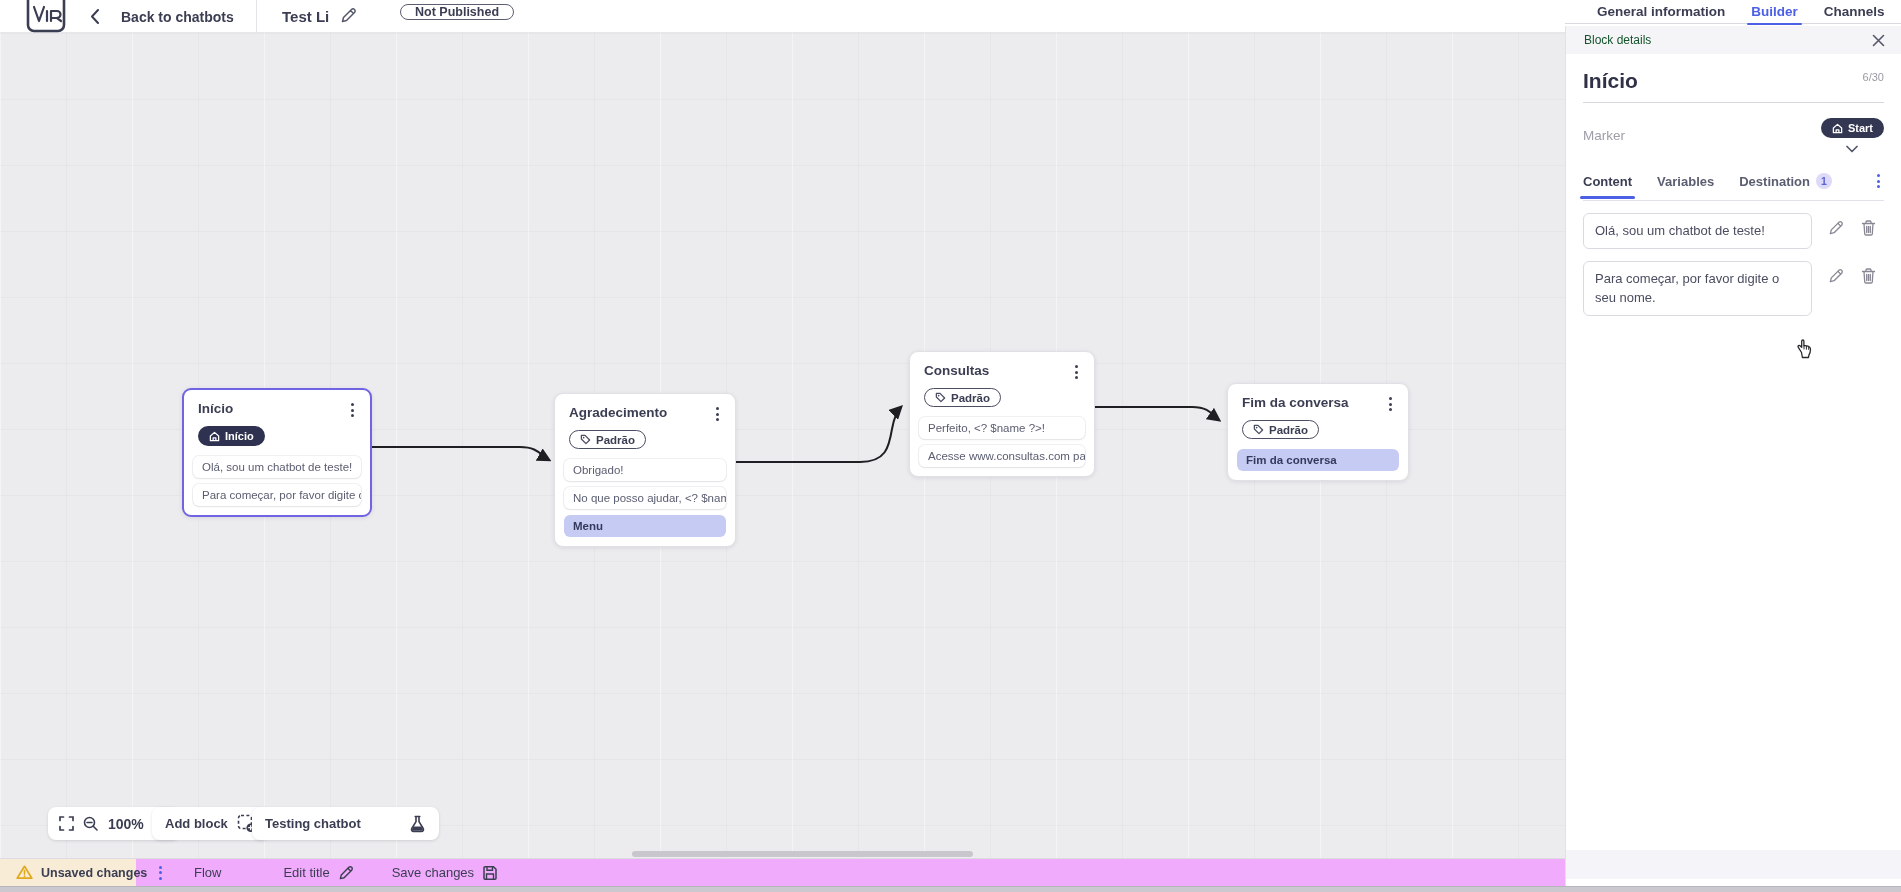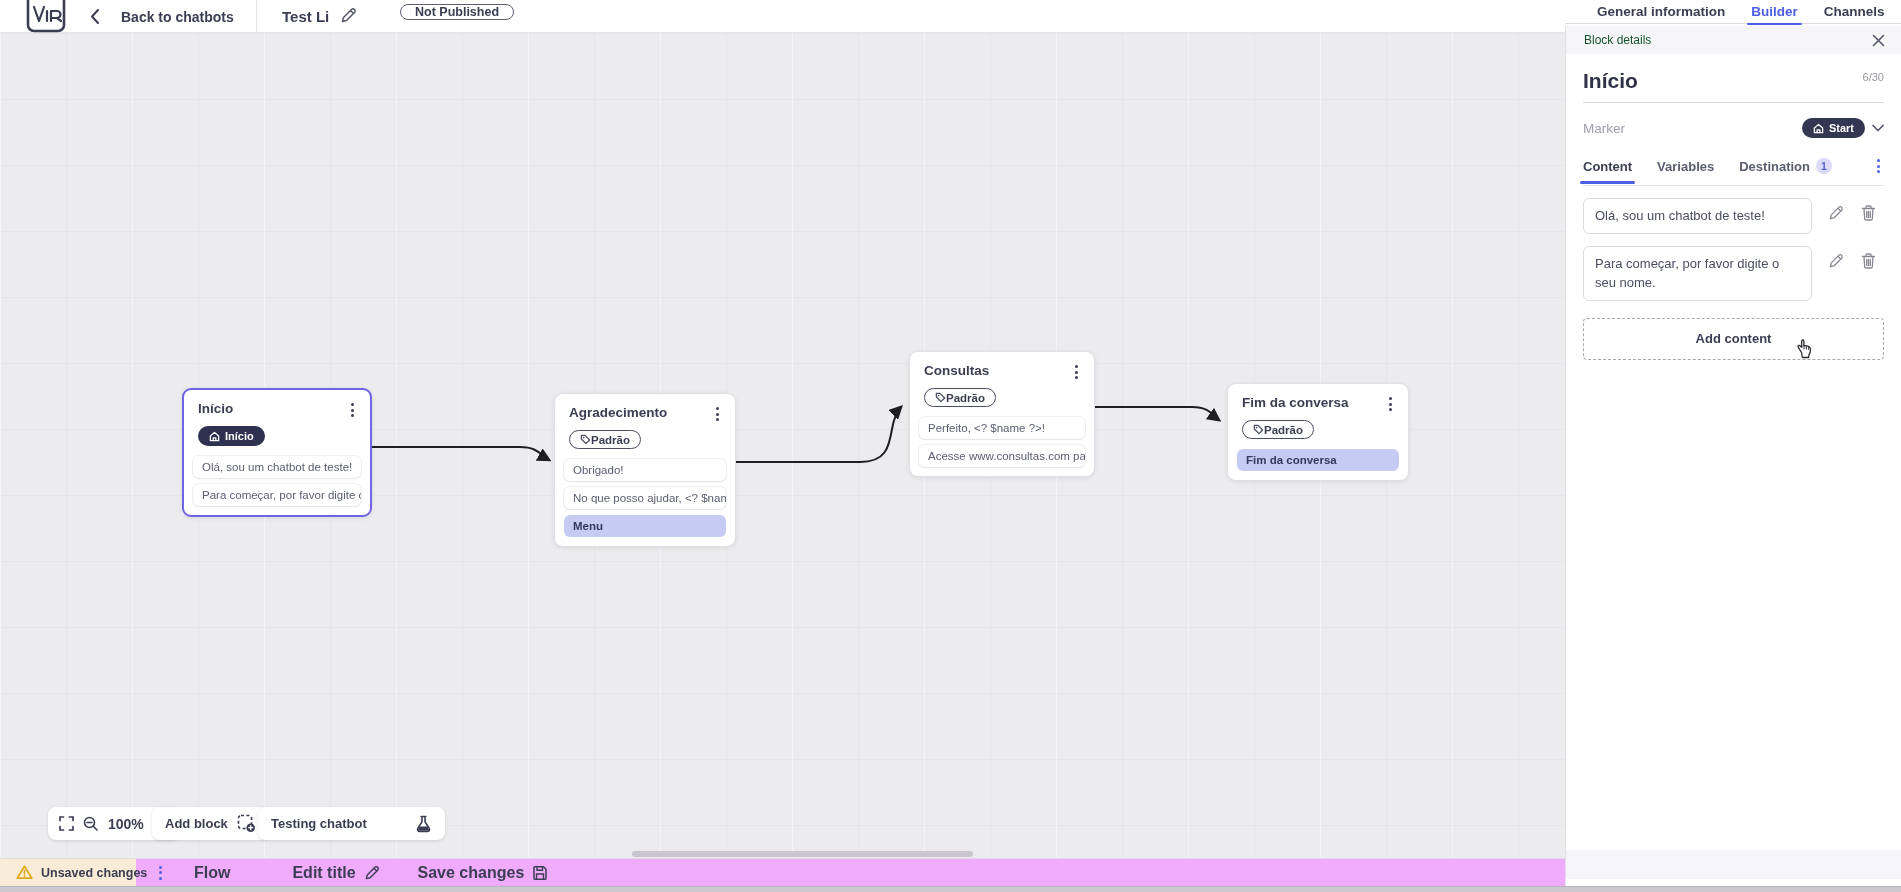--- a/index.html
+++ b/index.html
@@ -29,21 +29,21 @@
       linear-gradient(to right, rgba(0,0,0,.022) 1px, transparent 1px);
     background-size: 132px 132px, 66px 66px, 66px 66px; overflow:hidden; }
   .wires { position:absolute; left:0; top:0; width:1565px; height:825px; z-index:1; }
 
   .node { position:absolute; background:#fff; border:1px solid #e2e0e6; border-radius:9px; box-shadow:0 1px 4px rgba(40,40,60,.10); z-index:2; padding:9px 9px 9px; }
   .node.selected { border:2px solid #7064e2; }
   .node-head { display:flex; justify-content:space-between; align-items:flex-start; padding:2px 3px 0 5px; }
   .node-title { font-size:13.5px; font-weight:700; color:#3b3e52; }
   .node-badges { padding:7px 3px 2px 5px; }
   .pill-dark { display:inline-flex; align-items:center; gap:5px; background:#2e3150; color:#fff; font-size:11px; font-weight:700; border-radius:12px; padding:4px 11px; }
-  .pill-tag { display:inline-flex; align-items:center; background:#fff; border:1.4px solid #4b4e63; color:#3b3e52; font-size:11.5px; font-weight:700; border-radius:12px; padding:2.5px 10px; }
+  .pill-tag { display:inline-flex; align-items:center; gap:5px; background:#fff; border:1.4px solid #4b4e63; color:#3b3e52; font-size:11.5px; font-weight:700; border-radius:12px; padding:2.5px 10px; }
   .node-items { display:flex; flex-direction:column; gap:6px; margin-top:8px; }
   .msg { background:#fff; border-radius:6px; box-shadow:0 0 0 1px rgba(60,60,80,.07), 0 1px 2px rgba(60,60,80,.08); padding:5px 9px; font-size:11.5px; color:#5a5d70; white-space:nowrap; overflow:hidden; }
   .btn-item { background:#c6cbf4; border-radius:6px; padding:5px 9px; font-size:11.5px; font-weight:700; color:#333a5c; white-space:nowrap; overflow:hidden; }
 
   .dots { display:inline-flex; flex-direction:column; gap:2.5px; padding:2px 4px; cursor:pointer; }
   .dots i { width:3px; height:3px; border-radius:50%; background:#3b3e52; display:block; }
   .dots.blue i { background:#4c60e6; }
 
   
   .ctl-group { position:absolute; left:48px; top:774px; height:33px; background:#fff; border-radius:8px; box-shadow:0 1px 3px rgba(40,40,60,.14); display:flex; align-items:center; gap:9px; padding:0 11px; z-index:5; }
@@ -54,39 +54,39 @@
   
   .panel { position:absolute; left:1565px; top:26px; width:336px; height:860px; background:#fff; border-left:1px solid #e3e1e6; z-index:25; }
   .panel-head { height:28px; background:#f5f4f7; display:flex; align-items:center; justify-content:space-between; padding:0 16px 0 18px; }
   .panel-head-label { font-size:12px; color:#14532d; }
   .panel-body { padding:0 17px; }
   .pt-row { margin-top:15px; display:flex; justify-content:space-between; align-items:flex-start; border-bottom:1px solid #d9d7dd; padding-bottom:9px; }
   .block-name { font-size:21px; font-weight:600; color:#2f3246; }
   .counter { font-size:11px; color:#9b98a3; margin-top:2px; }
   .marker-row { margin-top:15px; display:flex; justify-content:space-between; align-items:center; }
   .marker-label { font-size:13.5px; color:#a09da8; }
-  .marker-value { display:flex; align-items:center; gap:7px; }
+  .marker-value { display:flex; align-items:center; gap:7px;flex-direction:column; }
   .ptabs { margin-top:19px; display:flex; align-items:center; gap:25px; border-bottom:1px solid #e4e2e8; padding-bottom:10px; position:relative; }
   .ptab { font-size:13px; font-weight:600; color:#5b5e70; position:relative; cursor:pointer; display:flex; align-items:center; gap:6px; }
   .ptab.active { color:#3b3e52; font-weight:700; }
   .ptab.active::after { content:""; position:absolute; left:-3px; right:-3px; bottom:-10px; height:2.5px; background:#4c60e6; border-radius:2px; }
   .num-badge { width:16px; height:16px; border-radius:50%; background:#dcdaf8; color:#5b63d8; font-size:10.5px; font-weight:700; display:flex; align-items:center; justify-content:center; }
   .ptabs .dots { margin-left:auto; }
   .content-row { display:flex; align-items:flex-start; margin-top:12px; }
   .content-card { width:229px; border:1px solid #dcdae1; border-radius:6px; background:#fff; padding:7px 11px; font-size:13px; color:#4a4d60; line-height:1.5; }
   .row-icons { display:flex; gap:17px; margin-left:16px; padding-top:7px; }
   .icon-btn { cursor:pointer; }
   .add-content { margin-top:17px; height:42px; border:1px dashed #a9a6b0; border-radius:4px; display:flex; align-items:center; justify-content:center; font-size:13px; font-weight:700; color:#3c3f54; cursor:pointer; }
   .panel-shade { position:absolute; left:0; bottom:7px; width:100%; height:29px; background:#f5f4f8; }
 
   
   .bottombar { position:absolute; left:0; top:858px; width:1565px; height:28px; background:#f0abfc; border-top:1px solid #dddce1; display:flex; align-items:center; z-index:30; }
   .unsaved { height:100%; width:136px; background:#f9ecd7; display:flex; align-items:center; gap:8px; padding-left:16px; }
   .unsaved-label { font-size:12.5px; font-weight:700; color:#3b3e52; white-space:nowrap; }
-  .bbar-item { font-size:16px; font-weight:700; color:#3b3e52; display:flex; align-items:center; gap:8px; cursor:pointer; white-space:nowrap; }
+  .bbar-item { font-size:13px; font-weight:400; color:#3b3e52; display:flex; align-items:center; gap:8px; cursor:pointer; white-space:nowrap; }
   .flow-tab { position:relative; margin-left:28px; }
   .flow-tab::after { content:""; position:absolute; left:-36px; right:-26px; bottom:-8px; height:2.5px; background:#4c60e6; }
   .bottom-strip { position:absolute; left:0; top:886px; width:1901px; height:6px; background:#cbc9cf; border-top:1px solid #b7b5bc; z-index:40; }
 
   .cursor { position:absolute; left:1793px; top:336px; z-index:60; pointer-events:none; }
   svg { display:block; }
 </style>
 </head>
 <body>
 
@@ -256,21 +256,21 @@
     <span>Add block</span>
     <span>
       <svg width="19" height="19" viewBox="0 0 19 19">
           <rect x="1.5" y="1.5" width="13" height="13" rx="2.5" fill="none" stroke="#3b3e52" stroke-width="1.6" stroke-dasharray="3 2.4"></rect>
           <circle cx="13.7" cy="13.7" r="4.3" fill="#3b3e52"></circle>
           <path d="M13.7 11.7 v4 M11.7 13.7 h4" stroke="#fff" stroke-width="1.3" stroke-linecap="round"></path>
         </svg>
     </span>
   </div>
 
-  <div class="ctl-btn" style="left:258px;gap:48px;">
+  <div class="ctl-btn" style="left:252px;gap:48px;">
     <span>Testing chatbot</span>
     <span>
       <svg width="17" height="18" viewBox="0 0 17 18">
           <path d="M6.2 1.5 h4.6 M7 1.5 v5.2 L2.8 13.5 a2 2 0 0 0 1.8 3 h7.8 a2 2 0 0 0 1.8-3 L10 6.7 V1.5" fill="none" stroke="#3b3e52" stroke-width="1.6" stroke-linecap="round" stroke-linejoin="round"></path>
           <path d="M4.6 11.5 h7.8 l1.4 2.8 a1 1 0 0 1-.9 1.5 H4.1 a1 1 0 0 1-.9-1.5 z" fill="#3b3e52"></path>
         </svg>
     </span>
   </div>
 
   <div class="hscroll"></div>
@@ -349,21 +349,20 @@
             </svg>
         </span>
         <span class="icon-btn">
           <svg width="15" height="16" viewBox="0 0 15 16">
               <path d="M1.5 3.5 h12 M5 3.5 V2 a1 1 0 0 1 1-1 h3 a1 1 0 0 1 1 1 v1.5 M3 3.5 L3.7 14 a1.2 1.2 0 0 0 1.2 1 h5.2 a1.2 1.2 0 0 0 1.2-1 L12 3.5 M5.7 6.5 v6 M7.5 6.5 v6 M9.3 6.5 v6" fill="none" stroke="#8a8794" stroke-width="1.3" stroke-linecap="round"></path>
             </svg>
         </span>
       </div>
     </div>
 
-    <div class="add-content">Add content</div>
   </div>
   <div class="panel-shade"></div>
 </div>
 
 <div class="bottombar">
   <div class="unsaved">
     <span>
       <svg width="17" height="15" viewBox="0 0 17 15">
           <path d="M8.5 1.3 L15.8 13.2 H1.2 Z" fill="none" stroke="#dfa91c" stroke-width="1.7" stroke-linejoin="round"></path>
           <path d="M8.5 5.5 v3.6" stroke="#dfa91c" stroke-width="1.6" stroke-linecap="round"></path>

